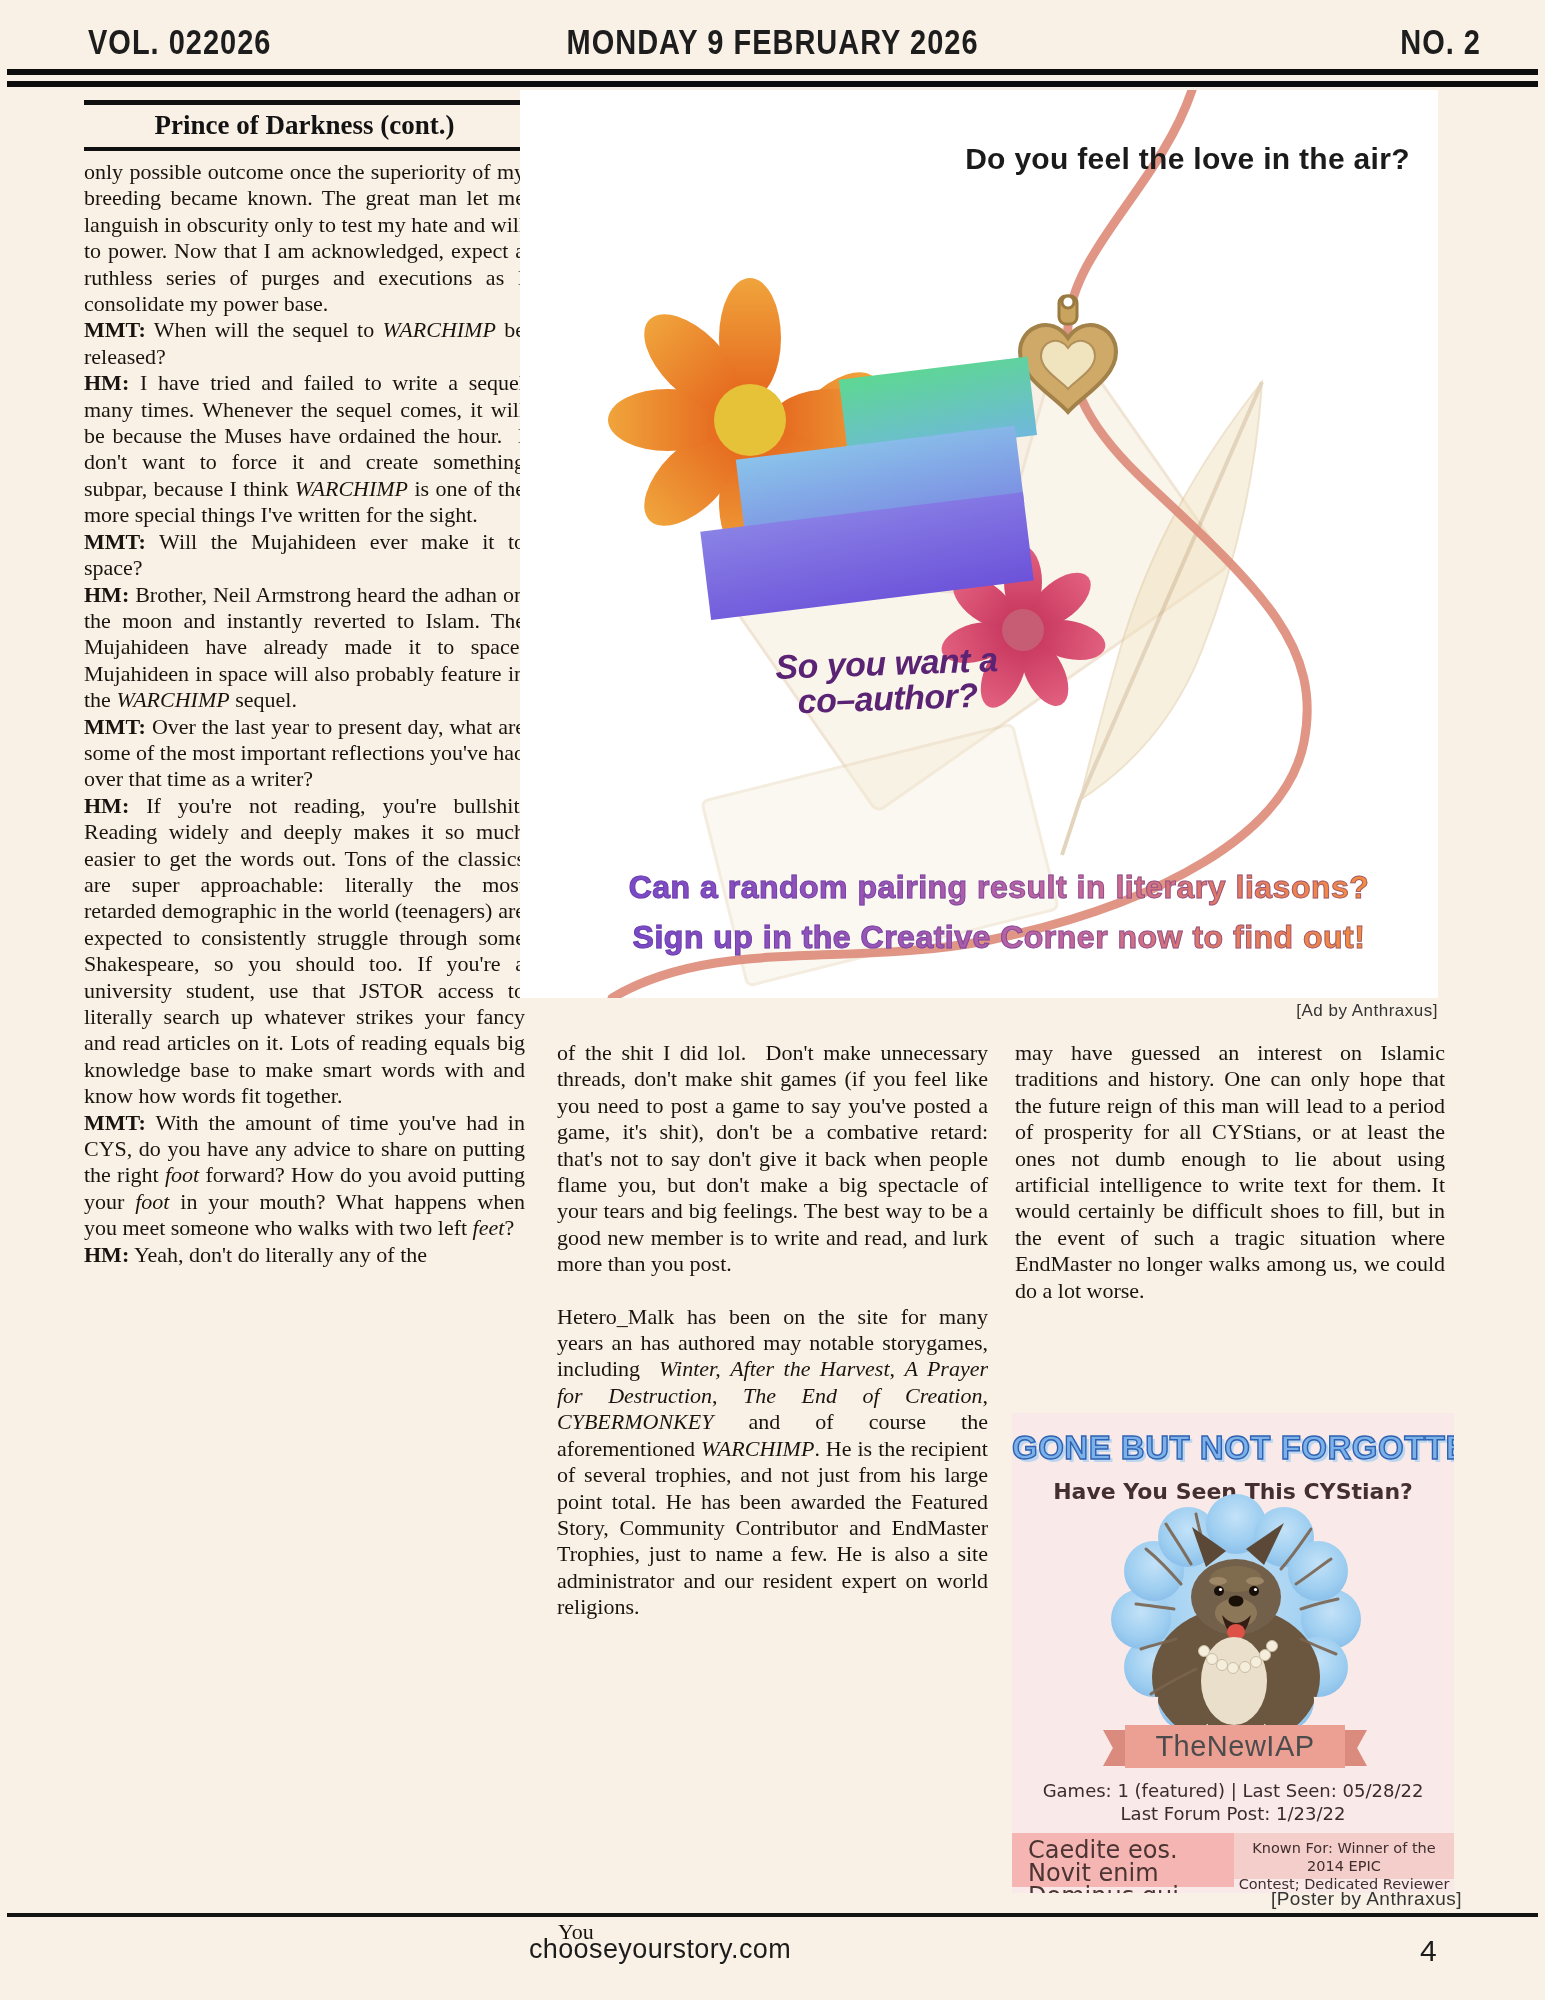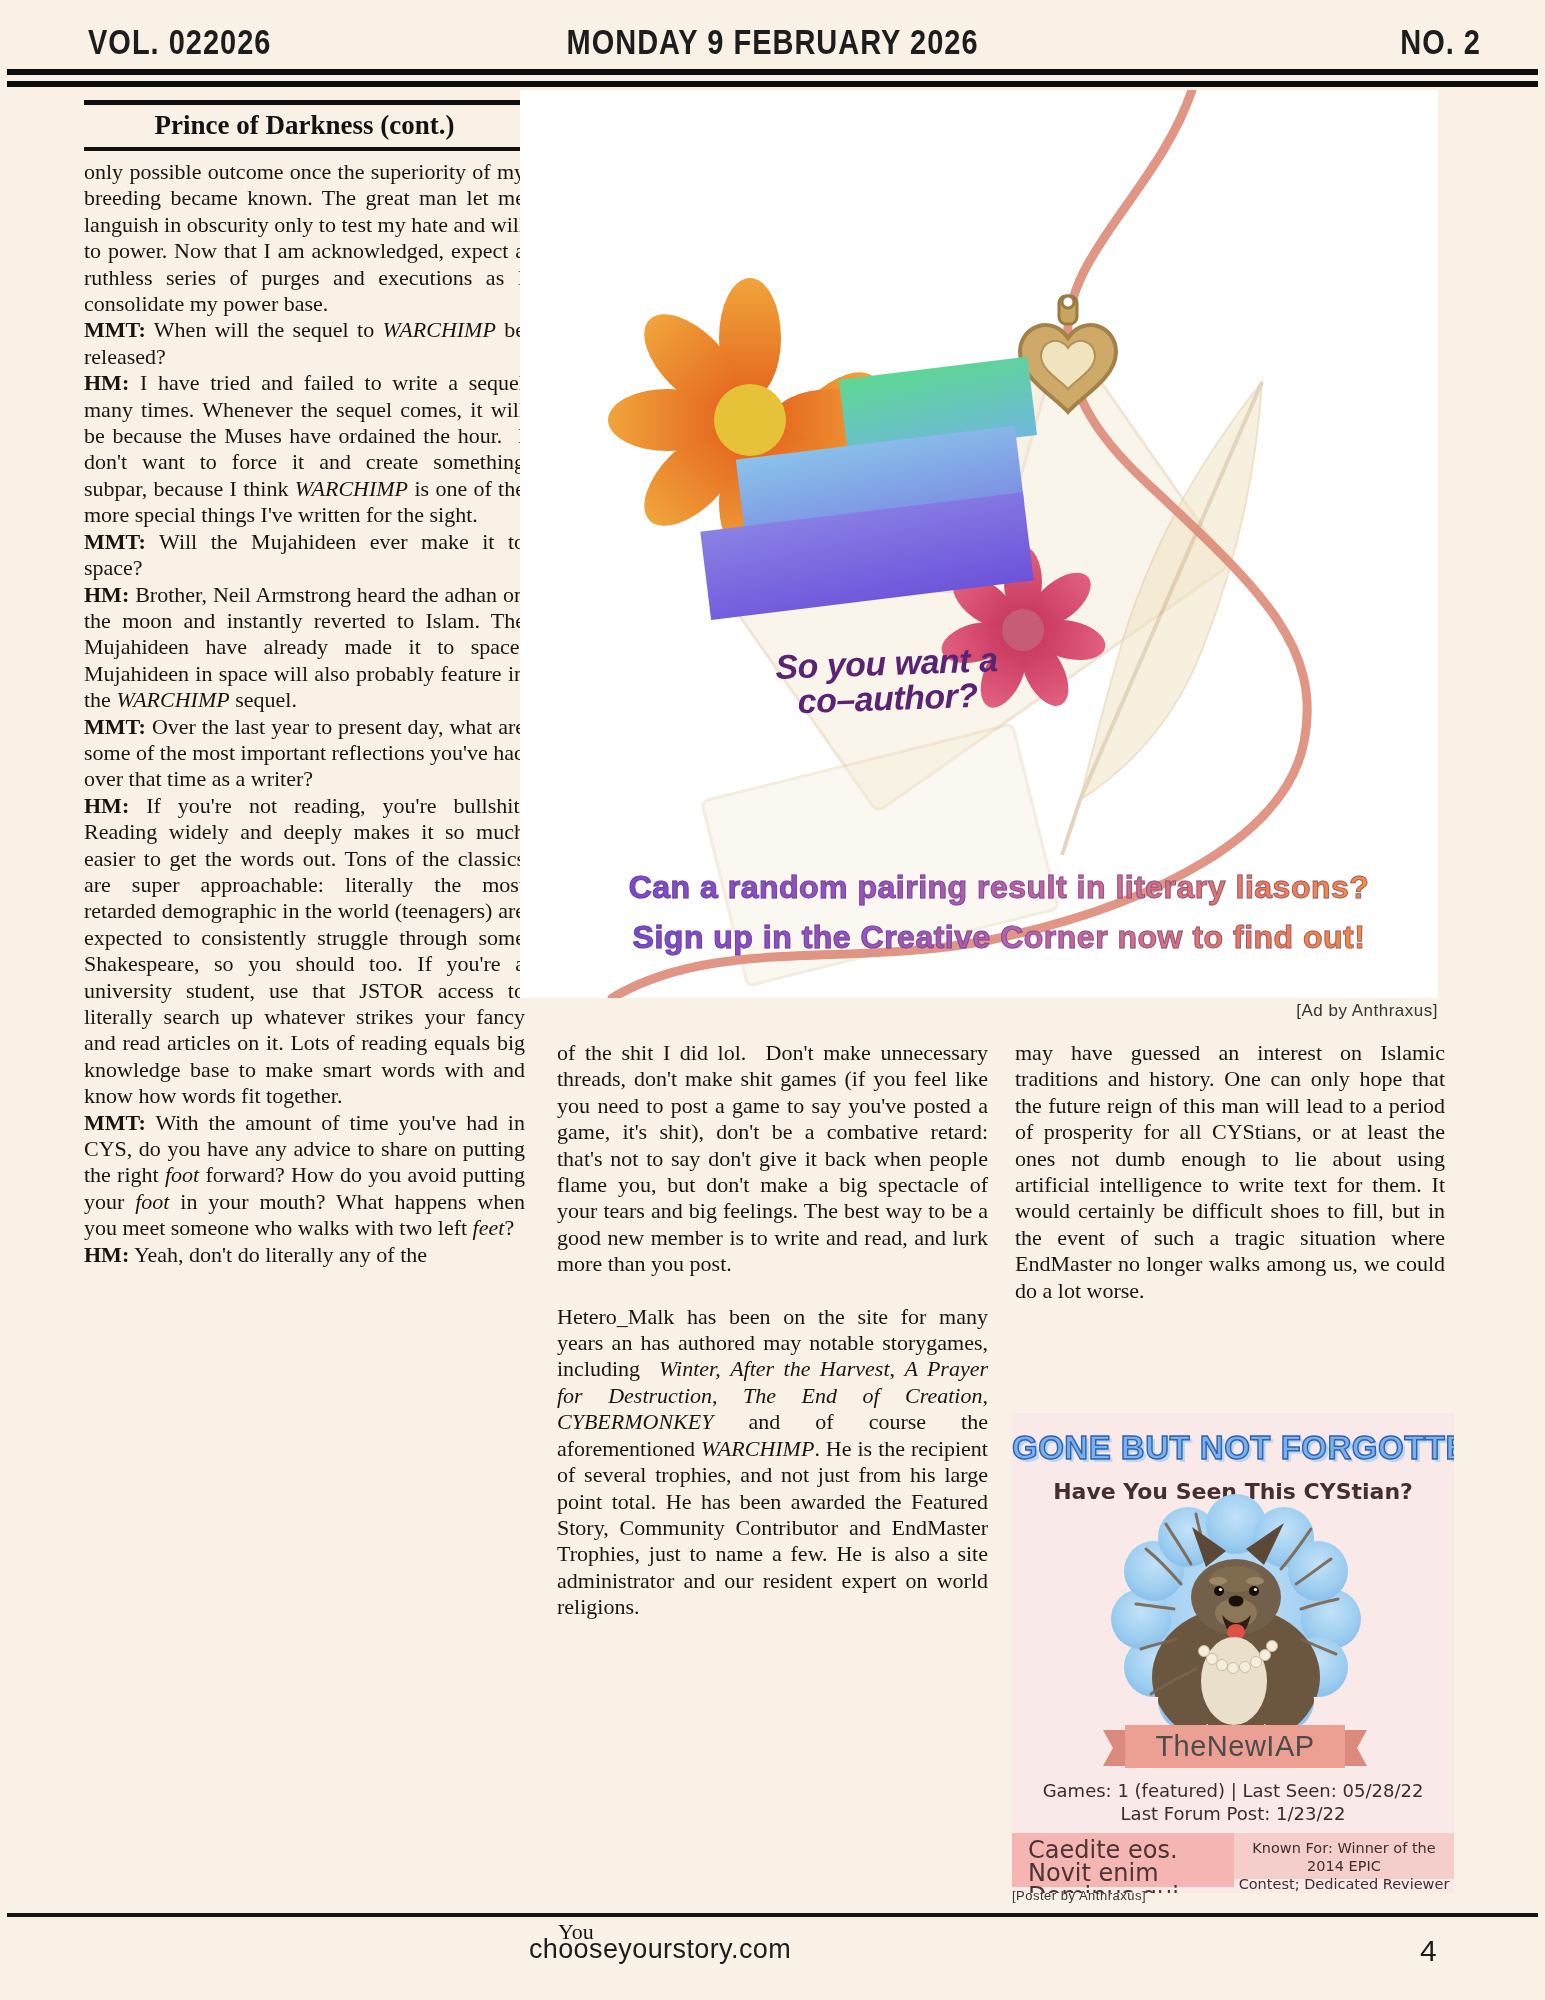--- a/index.html
+++ b/index.html
@@ -71,22 +71,22 @@
   .wing-l{left:0;clip-path:polygon(0 0,100% 0,100% 100%,0 100%,38% 50%);}
   .wing-r{right:0;clip-path:polygon(0 0,100% 0,62% 50%,100% 100%,0 100%);}
   .poster-stats{position:absolute;top:366px;left:0;right:0;text-align:center;
     font-family:"DejaVu Sans",sans-serif;font-size:18px;line-height:23px;color:#3c2b2b;}
   .poster-quote{position:absolute;left:0;top:420px;width:222px;height:54px;background:#f5b6b3;
     box-sizing:border-box;padding:6px 0 0 16px;font-family:"DejaVu Sans",sans-serif;
     font-size:24px;line-height:23px;color:#4b3433;}
   .poster-known{position:absolute;left:222px;top:420px;width:220px;height:46px;background:#f3cecb;
     box-sizing:border-box;padding-top:6px;text-align:center;font-family:"DejaVu Sans",sans-serif;
     font-size:14.5px;line-height:18px;color:#3f2e2d;}
-  .poster-credit{position:absolute;left:1012px;top:1888px;width:450px;text-align:left;
-    font-family:"Liberation Sans",sans-serif;font-size:13px;color:#343434;letter-spacing:.5px;}
+  .poster-credit{position:absolute;left:1012px;top:1888px;width:450px;text-align:right;
+    font-family:"Liberation Sans",sans-serif;font-size:19px;color:#343434;letter-spacing:.5px;}
 
   
   .overflow-word{position:absolute;left:558px;top:1919px;font-size:22px;color:#19140f;}
   .site-name{position:absolute;left:470px;top:1934px;width:380px;text-align:center;
     font-family:"Liberation Sans",sans-serif;font-size:27px;color:#1c1c1c;letter-spacing:.4px;}
   .page-number{position:absolute;left:1420px;top:1934px;font-family:"Liberation Sans",sans-serif;
     font-size:30px;color:#1c1c1c;}
 </style>
 </head>
 <body>
@@ -173,20 +173,21 @@
           <ellipse cx="0" cy="-48" rx="19" ry="36" transform="rotate(51)"></ellipse>
           <ellipse cx="0" cy="-48" rx="19" ry="36" transform="rotate(102)"></ellipse>
           <ellipse cx="0" cy="-48" rx="19" ry="36" transform="rotate(153)"></ellipse>
           <ellipse cx="0" cy="-48" rx="19" ry="36" transform="rotate(204)"></ellipse>
           <ellipse cx="0" cy="-48" rx="19" ry="36" transform="rotate(255)"></ellipse>
           <ellipse cx="0" cy="-48" rx="19" ry="36" transform="rotate(306)"></ellipse>
         </g>
         <circle cx="0" cy="0" r="21" fill="#c75d74"></circle>
       </g>
     </svg>
+    <div class="ad-headline">Do you feel the love in the air?</div>
     <div class="ad-logo">
       <span class="logo-line logo-the">The</span>
       <span class="logo-line logo-story">Story</span>
       <span class="logo-line logo-game">Game</span>
     </div>
     <div class="ad-tagline">
       <div>So you want a</div>
       <div>co–author?</div>
     </div>
     <div class="ad-cta">

